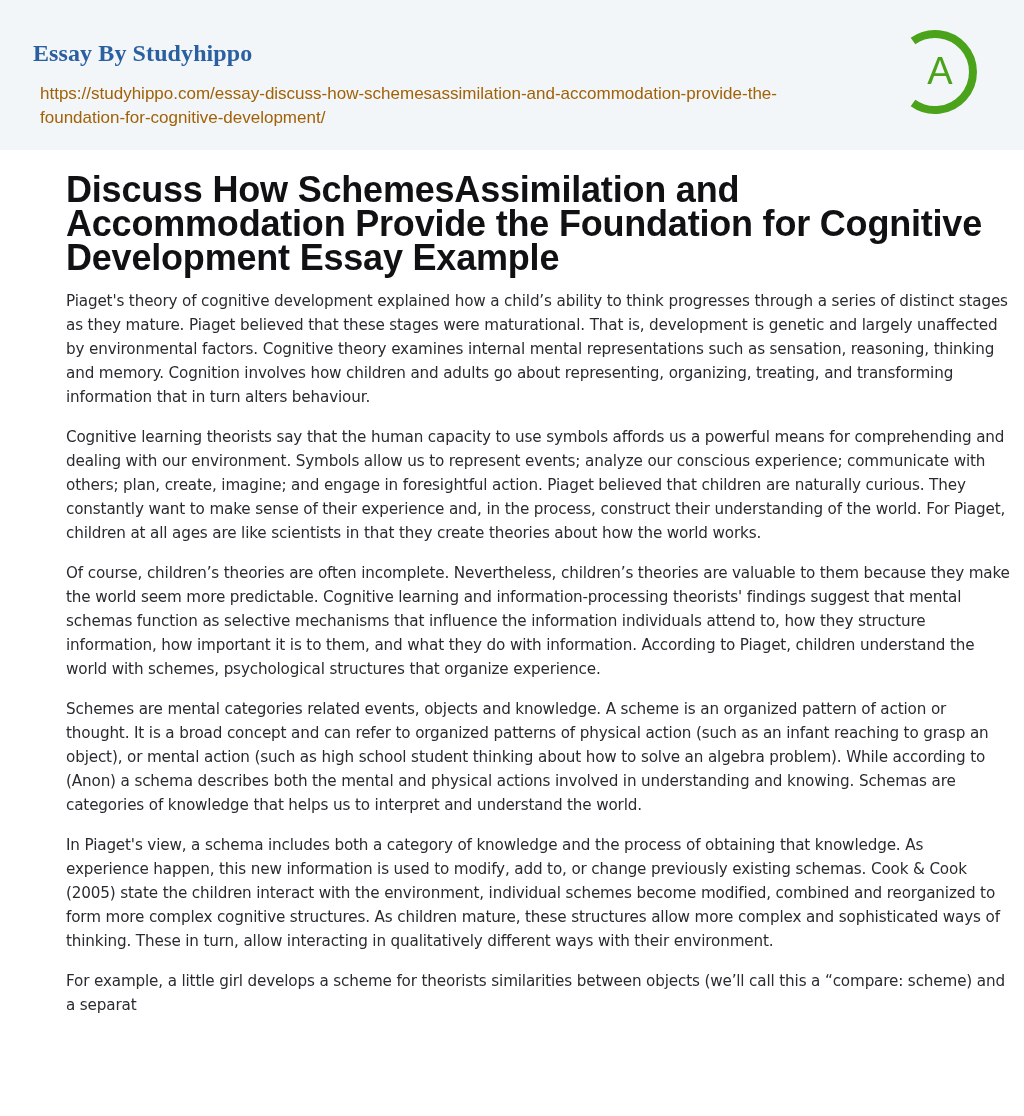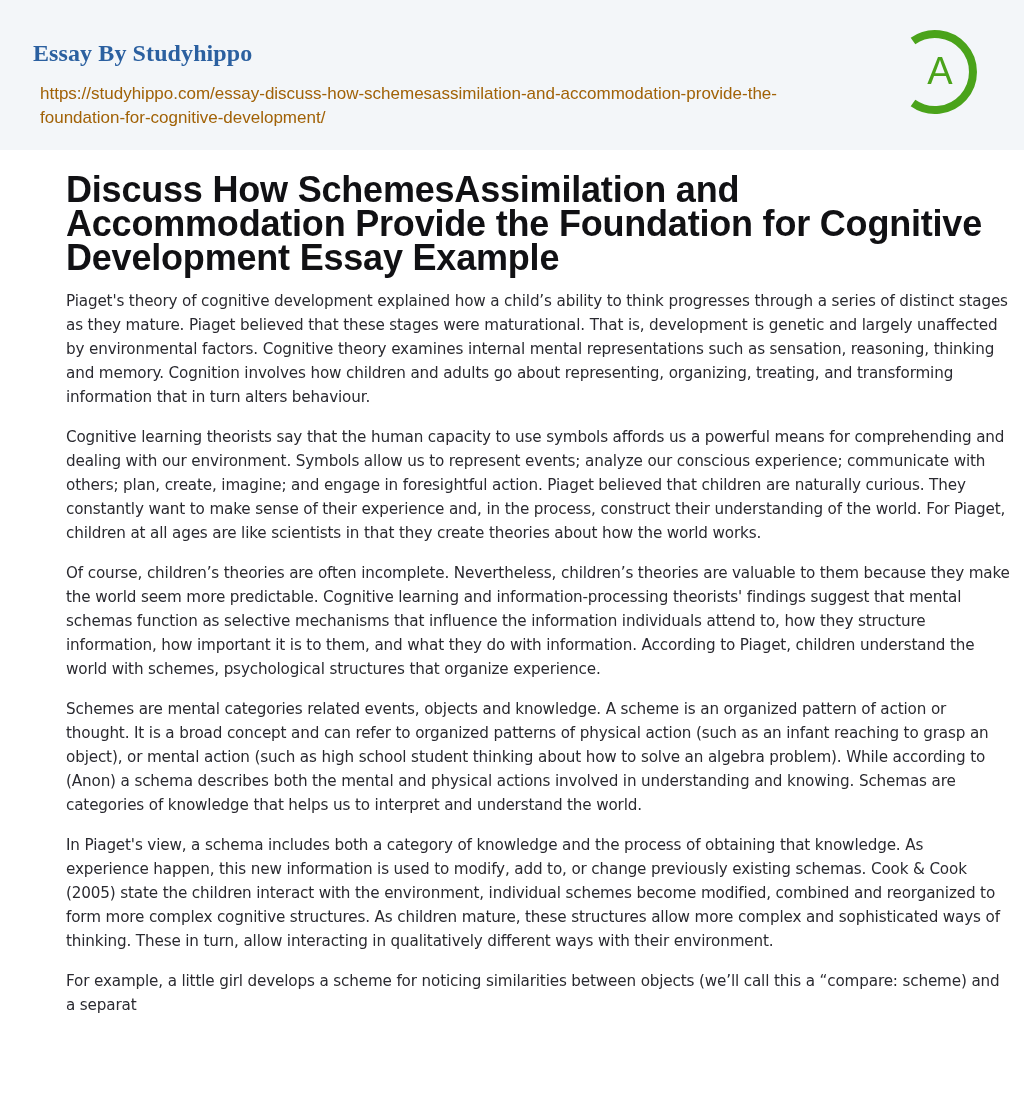--- a/index.html
+++ b/index.html
@@ -51,14 +51,14 @@
   </svg>
 </header>
 
 <main class="main">
   <h1 class="page-title">Discuss How SchemesAssimilation and Accommodation Provide the Foundation for Cognitive Development Essay Example</h1>
   <p class="paragraph first">Piaget's theory of cognitive development explained how a child’s ability to think progresses through a series of distinct stages as they mature. Piaget believed that these stages were maturational. That is, development is genetic and largely unaffected by environmental factors. Cognitive theory examines internal mental representations such as sensation, reasoning, thinking and memory. Cognition involves how children and adults go about representing, organizing, treating, and transforming information that in turn alters behaviour.</p>
   <p class="paragraph">Cognitive learning theorists say that the human capacity to use symbols affords us a powerful means for comprehending and dealing with our environment. Symbols allow us to represent events; analyze our conscious experience; communicate with others; plan, create, imagine; and engage in foresightful action. Piaget believed that children are naturally curious. They constantly want to make sense of their experience and, in the process, construct their understanding of the world. For Piaget, children at all ages are like scientists in that they create theories about how the world works.</p>
   <p class="paragraph">Of course, children’s theories are often incomplete. Nevertheless, children’s theories are valuable to them because they make the world seem more predictable. Cognitive learning and information-processing theorists' findings suggest that mental schemas function as selective mechanisms that influence the information individuals attend to, how they structure information, how important it is to them, and what they do with information. According to Piaget, children understand the world with schemes, psychological structures that organize experience.</p>
   <p class="paragraph">Schemes are mental categories related events, objects and knowledge. A scheme is an organized pattern of action or thought. It is a broad concept and can refer to organized patterns of physical action (such as an infant reaching to grasp an object), or mental action (such as high school student thinking about how to solve an algebra problem). While according to (Anon) a schema describes both the mental and physical actions involved in understanding and knowing. Schemas are categories of knowledge that helps us to interpret and understand the world.</p>
   <p class="paragraph">In Piaget's view, a schema includes both a category of knowledge and the process of obtaining that knowledge. As experience happen, this new information is used to modify, add to, or change previously existing schemas. Cook &amp; Cook (2005) state the children interact with the environment, individual schemes become modified, combined and reorganized to form more complex cognitive structures. As children mature, these structures allow more complex and sophisticated ways of thinking. These in turn, allow interacting in qualitatively different ways with their environment.</p>
-  <p class="paragraph">For example, a little girl develops a scheme for noticing similarities between objects (we’ll call this a “compare: scheme) and a separat</p>
+  <p class="paragraph">For example, a little girl develops a scheme for theorists similarities between objects (we’ll call this a “compare: scheme) and a separat</p>
 </main>
 
 </body></html>

